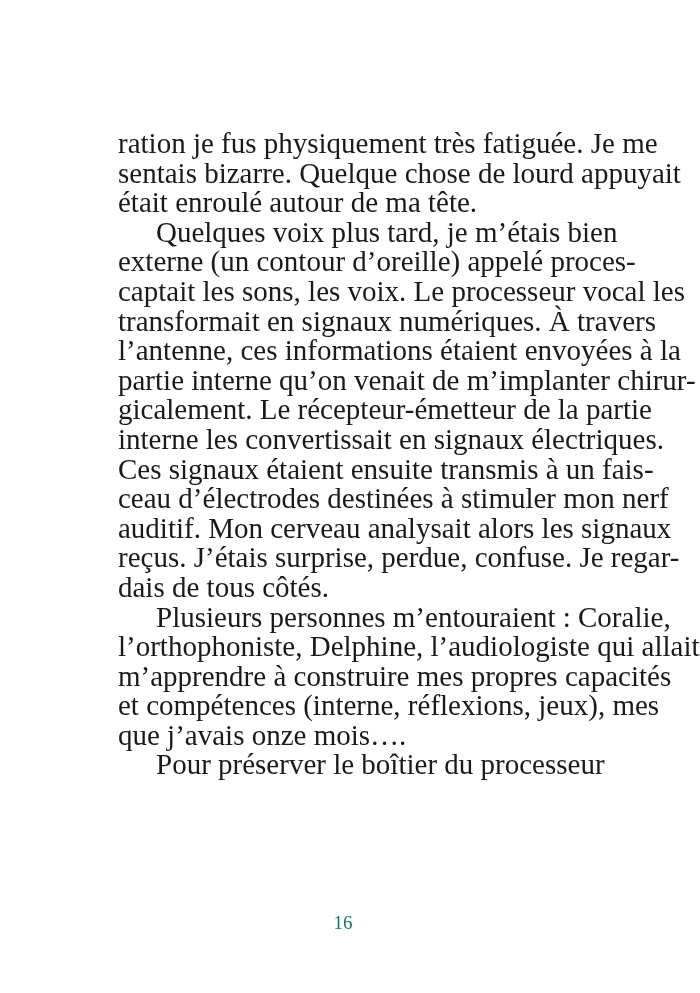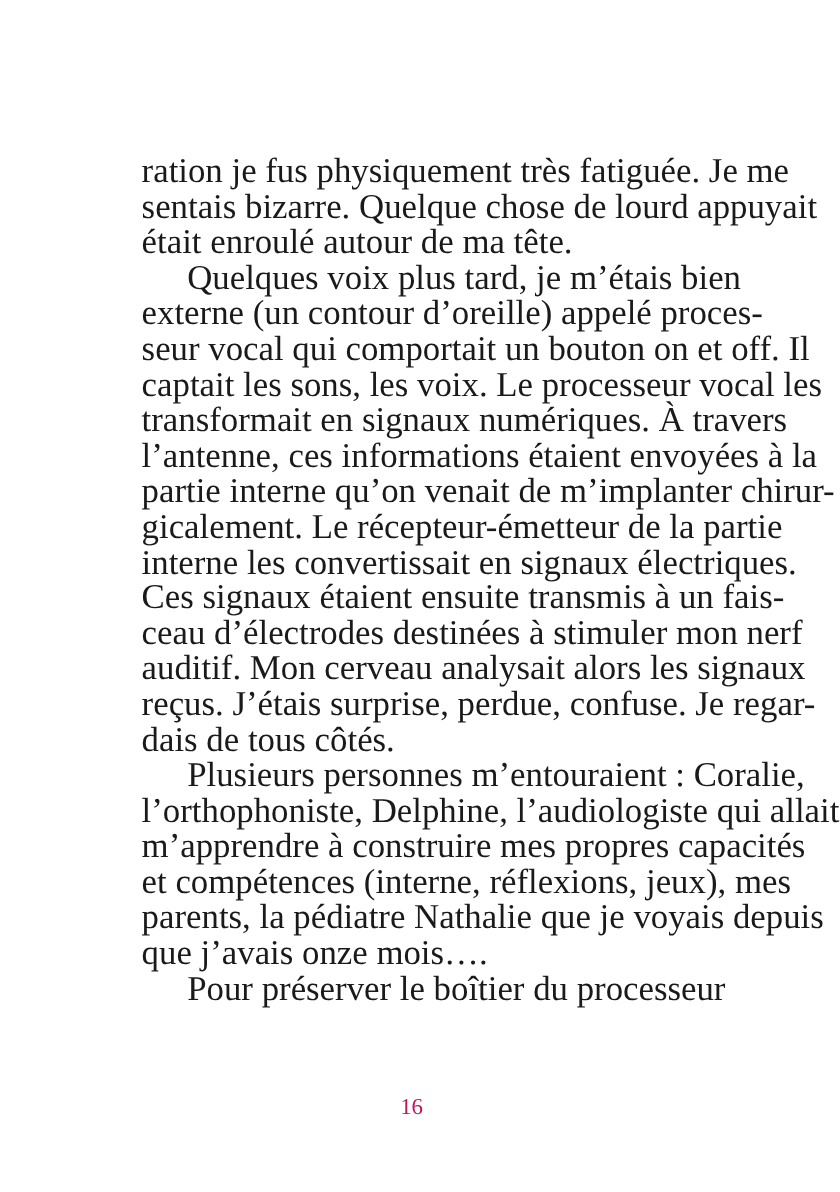--- a/index.html
+++ b/index.html
@@ -36,57 +36,55 @@
     .line.indent {
       padding-left: 38px;
     }
     .page-number {
       position: absolute;
       top: 912px;
       left: 0;
       width: 686px;
       text-align: center;
       font-size: 19px;
-      color: #be185d;
+      color: #0f766e;
     }
   </style>
 </head>
 <body>
 
 <div class="page">
 
   <div>
     <span class="line">ration je fus physiquement très fatiguée. Je me</span>
     <span class="line">sentais bizarre. Quelque chose de lourd appuyait</span>
     <span class="line last">était enroulé autour de ma tête.</span>
   </div>
 
   <div>
     <span class="line indent">Quelques voix plus tard, je m’étais bien</span>
     <span class="line">externe (un contour d’oreille) appelé proces-</span>
-    <span class="line">seur vocal qui comportait un bouton on et off. Il</span>
     <span class="line">captait les sons, les voix. Le processeur vocal les</span>
     <span class="line">transformait en signaux numériques. À travers</span>
     <span class="line">l’antenne, ces informations étaient envoyées à la</span>
     <span class="line">partie interne qu’on venait de m’implanter chirur-</span>
     <span class="line">gicalement. Le récepteur-émetteur de la partie</span>
     <span class="line">interne les convertissait en signaux électriques.</span>
     <span class="line">Ces signaux étaient ensuite transmis à un fais-</span>
     <span class="line">ceau d’électrodes destinées à stimuler mon nerf</span>
     <span class="line">auditif. Mon cerveau analysait alors les signaux</span>
     <span class="line">reçus. J’étais surprise, perdue, confuse. Je regar-</span>
     <span class="line last">dais de tous côtés.</span>
   </div>
 
   <div>
     <span class="line indent">Plusieurs personnes m’entouraient : Coralie,</span>
     <span class="line">l’orthophoniste, Delphine, l’audiologiste qui allait</span>
     <span class="line">m’apprendre à construire mes propres capacités</span>
     <span class="line">et compétences (interne, réflexions, jeux), mes</span>
-    <span class="line">parents, la pédiatre Nathalie que je voyais depuis</span>
     <span class="line last">que j’avais onze mois….</span>
   </div>
 
   <div>
     <span class="line indent">Pour préserver le boîtier du processeur</span>
   </div>
 </div>
 
 <div class="page-number">16</div>
 

